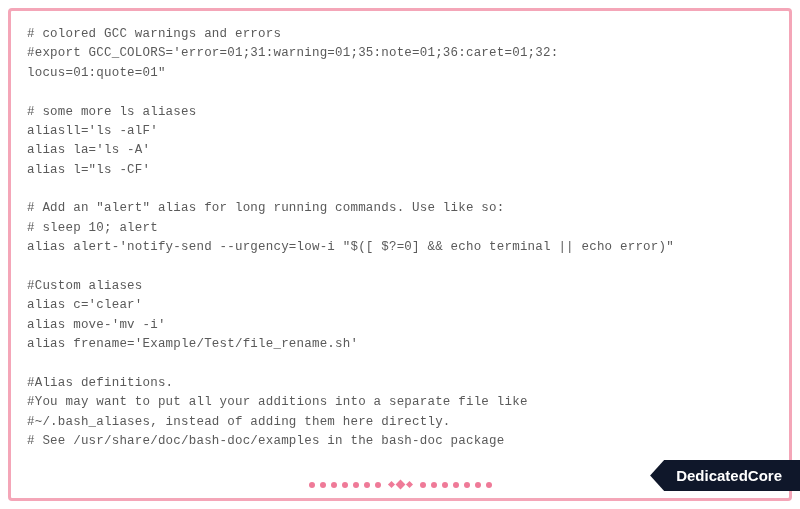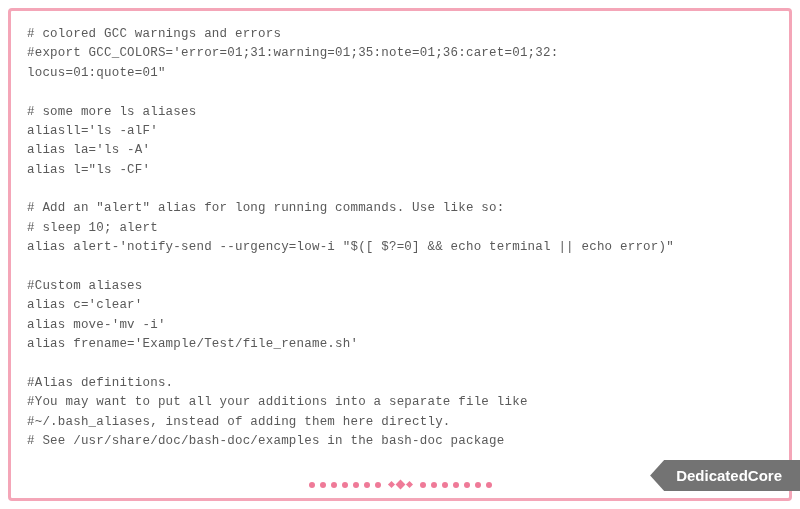--- a/index.html
+++ b/index.html
@@ -5,21 +5,21 @@
     * { box-sizing: border-box; margin: 0; padding: 0; }
     body { width: 800px; height: 509px; background: #fff; font-family: 'Courier New', monospace; position: relative; }
     .frame { position: absolute; top: 8px; left: 8px; right: 8px; bottom: 8px; border: 3px solid #f4a6b8; border-radius: 4px; padding: 14px 2px 40px 16px; }
     .code-block { font-size: 12.5px; line-height: 1.55; color: #5a5a5a; white-space: pre; font-family: 'Courier New', monospace; letter-spacing: 0.2px; }
     .footer-deco { position: absolute; bottom: 10px; left: 0; right: 0; display: flex; align-items: center; justify-content: center; }
     .dots { display: flex; gap: 5px; align-items: center; }
     .dot { width: 6px; height: 6px; border-radius: 50%; background: #ef7a98; }
     .diamond-cluster { display: flex; gap: 3px; align-items: center; margin: 0 8px; }
     .diamond { width: 7px; height: 7px; background: #ef7a98; transform: rotate(45deg); }
     .diamond.small { width: 5px; height: 5px; }
-    .badge { position: absolute; right: 0; bottom: 18px; background: #737373; color: #fff; font-family: Arial, sans-serif; font-weight: bold; font-size: 15px; padding: 7px 18px 7px 26px; clip-path: polygon(14px 0, 100% 0, 100% 100%, 14px 100%, 0 50%); }
+    .badge { position: absolute; right: 0; bottom: 18px; background: #0f172a; color: #fff; font-family: Arial, sans-serif; font-weight: bold; font-size: 15px; padding: 7px 18px 7px 26px; clip-path: polygon(14px 0, 100% 0, 100% 100%, 14px 100%, 0 50%); }
   </style>
 </head>
 <body>
 
 <div class="frame">
   <pre class="code-block"># colored GCC warnings and errors
 #export GCC_COLORS='error=01;31:warning=01;35:note=01;36:caret=01;32:
 locus=01:quote=01"
 
 # some more ls aliases

